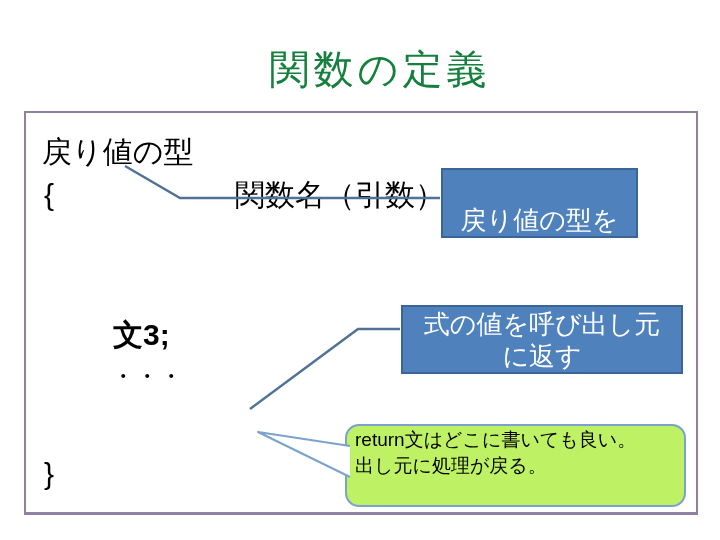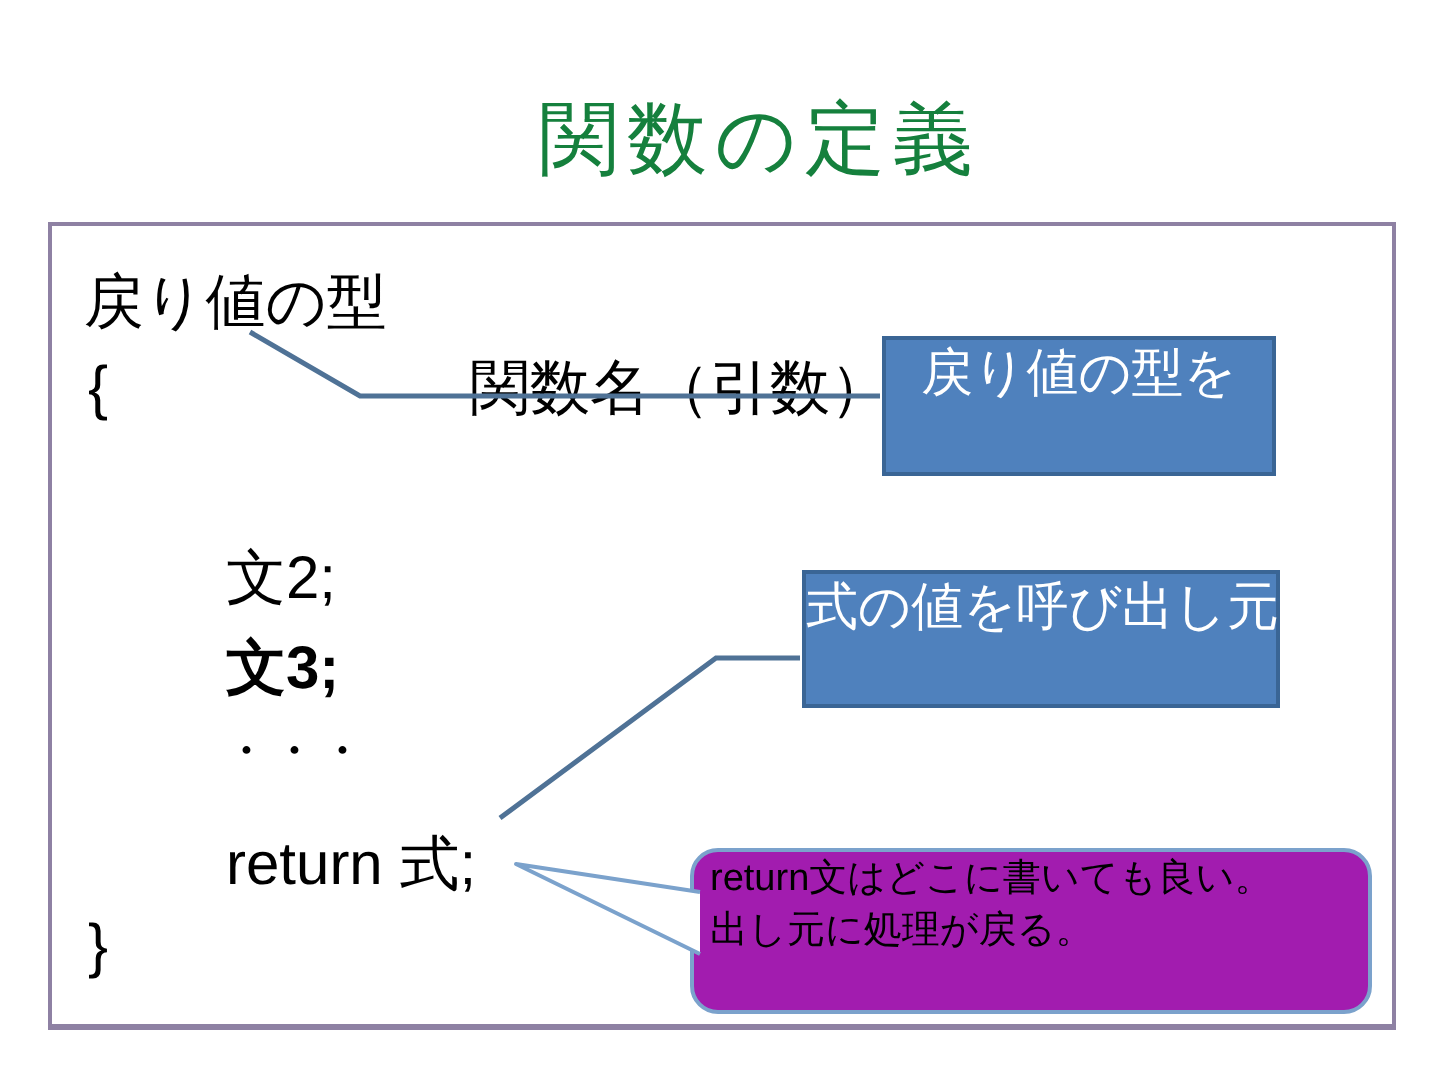--- a/index.html
+++ b/index.html
@@ -48,34 +48,34 @@
   }
   .blue-callout {
     position: absolute;
     box-sizing: border-box;
     background: #4f81bd;
     border: 2px solid #3a6595;
     color: #ffffff;
     text-align: center;
     display: flex;
     flex-direction: column;
-    justify-content: flex-start;
+    justify-content: flex-end;
     z-index: 2;
   }
   .blue-callout .line {
     font-size: 26px;
     line-height: 32px;
     white-space: nowrap;
   }
   #note-callout {
     position: absolute;
     left: 345px; top: 424px;
     width: 341px; height: 83px;
     box-sizing: border-box;
-    background: #a21caf;
+    background: #bef264;
     border: 2px solid #7ba2cc;
     border-radius: 14px;
     padding: 1px 6px 0 8px;
     z-index: 2;
   }
   #note-callout .note-line {
     font-size: 19px;
     line-height: 26px;
     color: #000000;
     white-space: nowrap;
@@ -93,32 +93,31 @@
 
 <div id="slide">
 
   <div id="slide-title">関数の定義</div>
 
   <div id="frame"></div>
 
   <span class="code-text" style="left:42px;  top:135px;">戻り値の型</span>
   <span class="code-text" style="left:235px; top:135px;margin-top:43px;">関数名（引数）</span>
   <span class="code-text" style="left:44px;  top:178px;">{</span>
-  <span class="code-text" style="left:113px; top:273px;">文2;</span>
   <span class="code-text" style="left:113px; top:318px;font-weight:bold;">文3;</span>
   <span class="code-text" id="code-ellipsis" style="left:113px; top:364px;">・・・</span>
-  <span class="code-text" style="left:113px; top:416px;">return 式;</span>
   <span class="code-text" style="left:44px;  top:457px;">}</span>
 
   <div class="blue-callout" style="left:441px; top:168px; width:197px; height:70px;">
     <div class="line">戻り値の型を</div>
   </div>
 
-  <div class="blue-callout" style="left:401px; top:285px; width:239px; height:69px;">
+  <div class="blue-callout" style="left:401px; top:305px; width:282px; height:69px;">
     <div class="line">式の値を呼び出し元</div>
+    <div class="line">に返す</div>
   </div>
 
   <div id="note-callout">
     <div class="note-line">return文はどこに書いても良い。</div>
     <div class="note-line">出し元に処理が戻る。</div>
   </div>
 
   <svg id="connector-overlay" viewBox="0 0 720 540" xmlns="http://www.w3.org/2000/svg">
     <polyline points="125,166 180,198 440,198" fill="none" stroke="#4f7296" stroke-width="2.5"></polyline>
     <polyline points="250,409 358,329 400,329" fill="none" stroke="#4f7296" stroke-width="2.5"></polyline>

